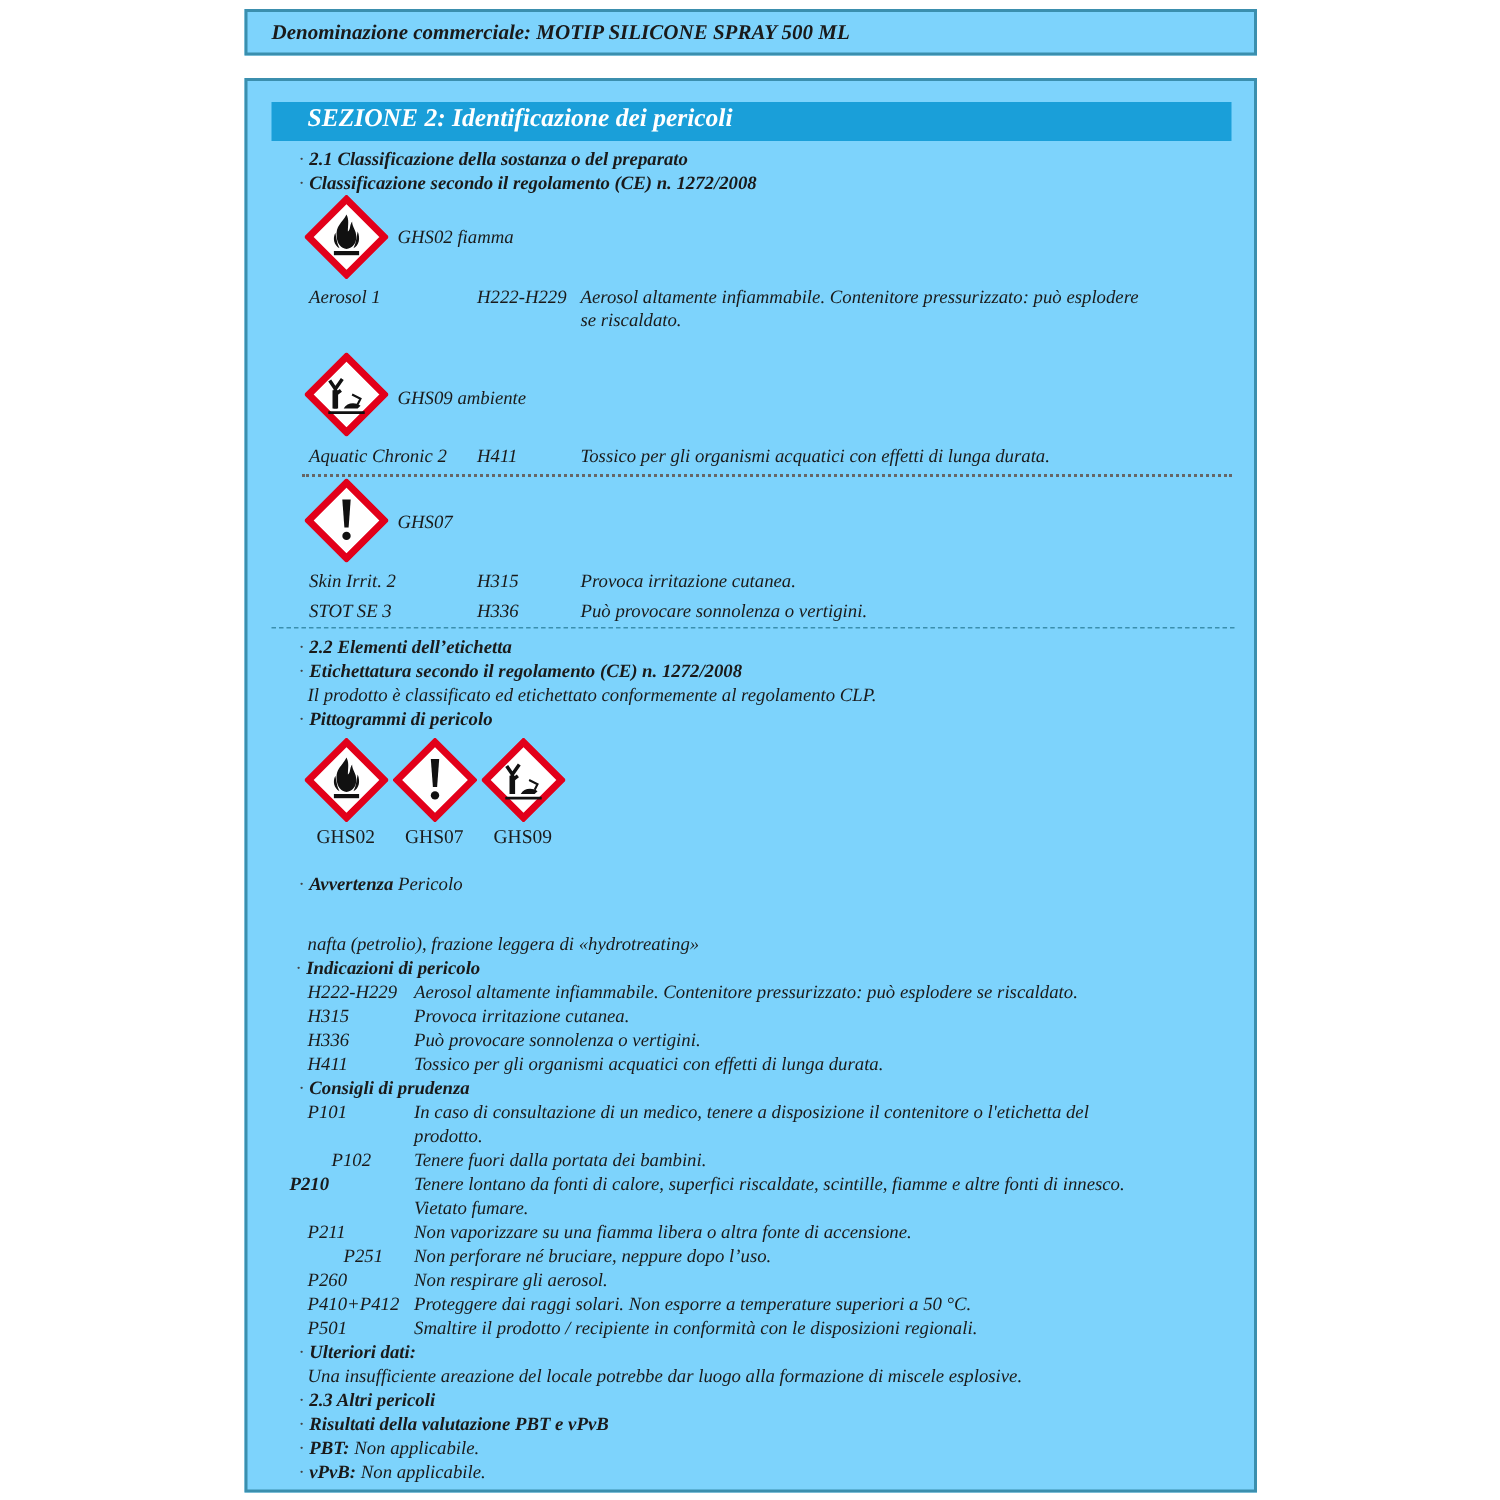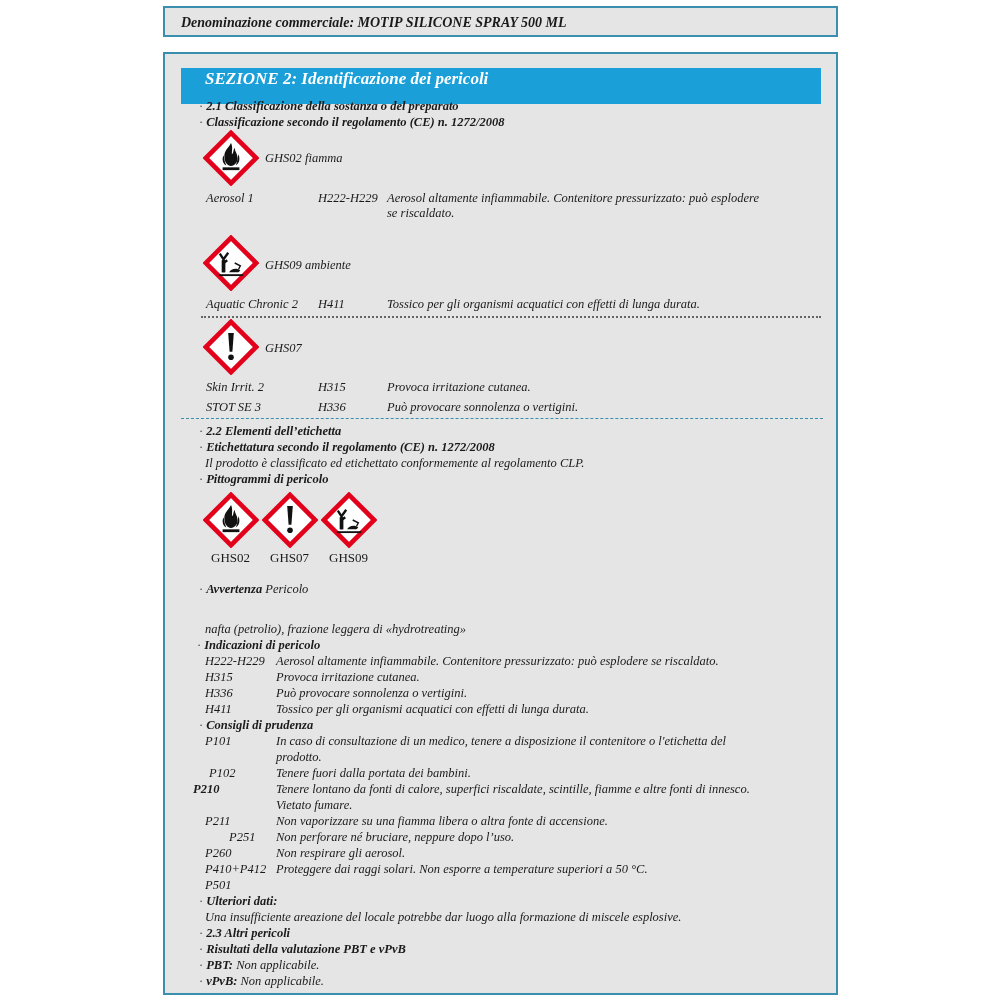--- a/index.html
+++ b/index.html
@@ -1,22 +1,22 @@
 <!DOCTYPE html>
 <html><head>
 <meta charset="utf-8">
 <style>
   html, body { margin: 0; padding: 0; background: #ffffff; }
   body { width: 1000px; height: 1000px; position: relative; overflow: hidden;
          font-family: "Liberation Serif", "DejaVu Serif", serif; color: #1a1a1a; }
-  .box { position: absolute; border: 2px solid #3b8fae; background: #e5e5e5; box-sizing: border-box; }
+  .box { position: absolute; border: 2px solid #3b8fae; background: #7dd3fc; box-sizing: border-box; }
   #top-box { left: 163px; top: 6px; width: 675px; height: 31px; }
   #top-box .t { position: absolute; left: 16px; top: 7px; font-size: 14px; font-style: italic; font-weight: bold; white-space: nowrap; }
   #main-box { left: 163px; top: 52px; width: 675px; height: 943px; }
-  .banner { position: absolute; left: 16px; top: 14px; width: 640px; height: 36px; background: #1a9fd9; }
+  .banner { position: absolute; left: 16px; top: 14px; width: 640px; height: 26px; background: #1a9fd9; }
   .banner span { position: absolute; left: 24px; top: 1px; color: #ffffff; font-size: 17px; font-weight: bold; font-style: italic; white-space: nowrap; }
   .line { position: absolute; font-size: 12.5px; font-style: italic; white-space: nowrap; line-height: 15px; }
   .b { font-weight: bold; }
   .dot { font-style: normal; font-weight: normal; margin-right: 3px; color: #444; }
   .picto { position: absolute; width: 56px; height: 56px; }
   .picto svg { width: 100%; height: 100%; display: block; }
   .cap { position: absolute; font-size: 13px; font-style: normal; white-space: nowrap; }
   .dotted { position: absolute; left: 36px; width: 620px; border-top: 2px dotted #666; height: 0; }
   .dashed { position: absolute; left: 16px; width: 642px; border-top: 1px dashed #3b8fae; height: 0; }
 </style>
@@ -134,34 +134,35 @@
   <div class="line" style="left:111px; top:616px;">Provoca irritazione cutanea.</div>
   <div class="line" style="left:40px; top:632px;">H336</div>
   <div class="line" style="left:111px; top:632px;">Può provocare sonnolenza o vertigini.</div>
   <div class="line" style="left:40px; top:648px;">H411</div>
   <div class="line" style="left:111px; top:648px;">Tossico per gli organismi acquatici con effetti di lunga durata.</div>
 
   <div class="line b" style="left:34px; top:664px;"><span class="dot">·</span><span>Consigli di prudenza</span></div>
   <div class="line" style="left:40px; top:680px;">P101</div>
   <div class="line" style="left:111px; top:680px;">In caso di consultazione di un medico, tenere a disposizione il contenitore o l'etichetta del</div>
   <div class="line" style="left:111px; top:696px;">prodotto.</div>
-  <div class="line" style="left:44px; top:712px;">P102</div>
+  <div class="line" style="left:56px; top:712px;">P102</div>
   <div class="line" style="left:111px; top:712px;">Tenere fuori dalla portata dei bambini.</div>
   <div class="line" style="left:28px; top:728px;font-weight:bold;">P210</div>
   <div class="line" style="left:111px; top:728px;">Tenere lontano da fonti di calore, superfici riscaldate, scintille, fiamme e altre fonti di innesco.</div>
   <div class="line" style="left:111px; top:744px;">Vietato fumare.</div>
   <div class="line" style="left:40px; top:760px;">P211</div>
   <div class="line" style="left:111px; top:760px;">Non vaporizzare su una fiamma libera o altra fonte di accensione.</div>
   <div class="line" style="left:40px; top:776px;margin-left:24px;">P251</div>
   <div class="line" style="left:111px; top:776px;">Non perforare né bruciare, neppure dopo l’uso.</div>
   <div class="line" style="left:40px; top:792px;">P260</div>
   <div class="line" style="left:111px; top:792px;">Non respirare gli aerosol.</div>
   <div class="line" style="left:40px; top:808px;">P410+P412</div>
   <div class="line" style="left:111px; top:808px;">Proteggere dai raggi solari. Non esporre a temperature superiori a 50 °C.</div>
   <div class="line" style="left:40px; top:824px;">P501</div>
+  <div class="line" style="left:111px; top:824px;">Smaltire il prodotto / recipiente in conformità con le disposizioni regionali.</div>
 
   <div class="line b" style="left:34px; top:840px;"><span class="dot">·</span><span>Ulteriori dati:</span></div>
   <div class="line" style="left:40px; top:856px;">Una insufficiente areazione del locale potrebbe dar luogo alla formazione di miscele esplosive.</div>
 
   <div class="line b" style="left:34px; top:872px;"><span class="dot">·</span><span>2.3 Altri pericoli</span></div>
   <div class="line b" style="left:34px; top:888px;"><span class="dot">·</span><span>Risultati della valutazione PBT e vPvB</span></div>
   <div class="line" style="left:34px; top:904px;"><span class="dot">·</span><span class="b">PBT:</span> <span>Non applicabile.</span></div>
   <div class="line" style="left:34px; top:920px;"><span class="dot">·</span><span class="b">vPvB:</span> <span>Non applicabile.</span></div>
 </div>
 

